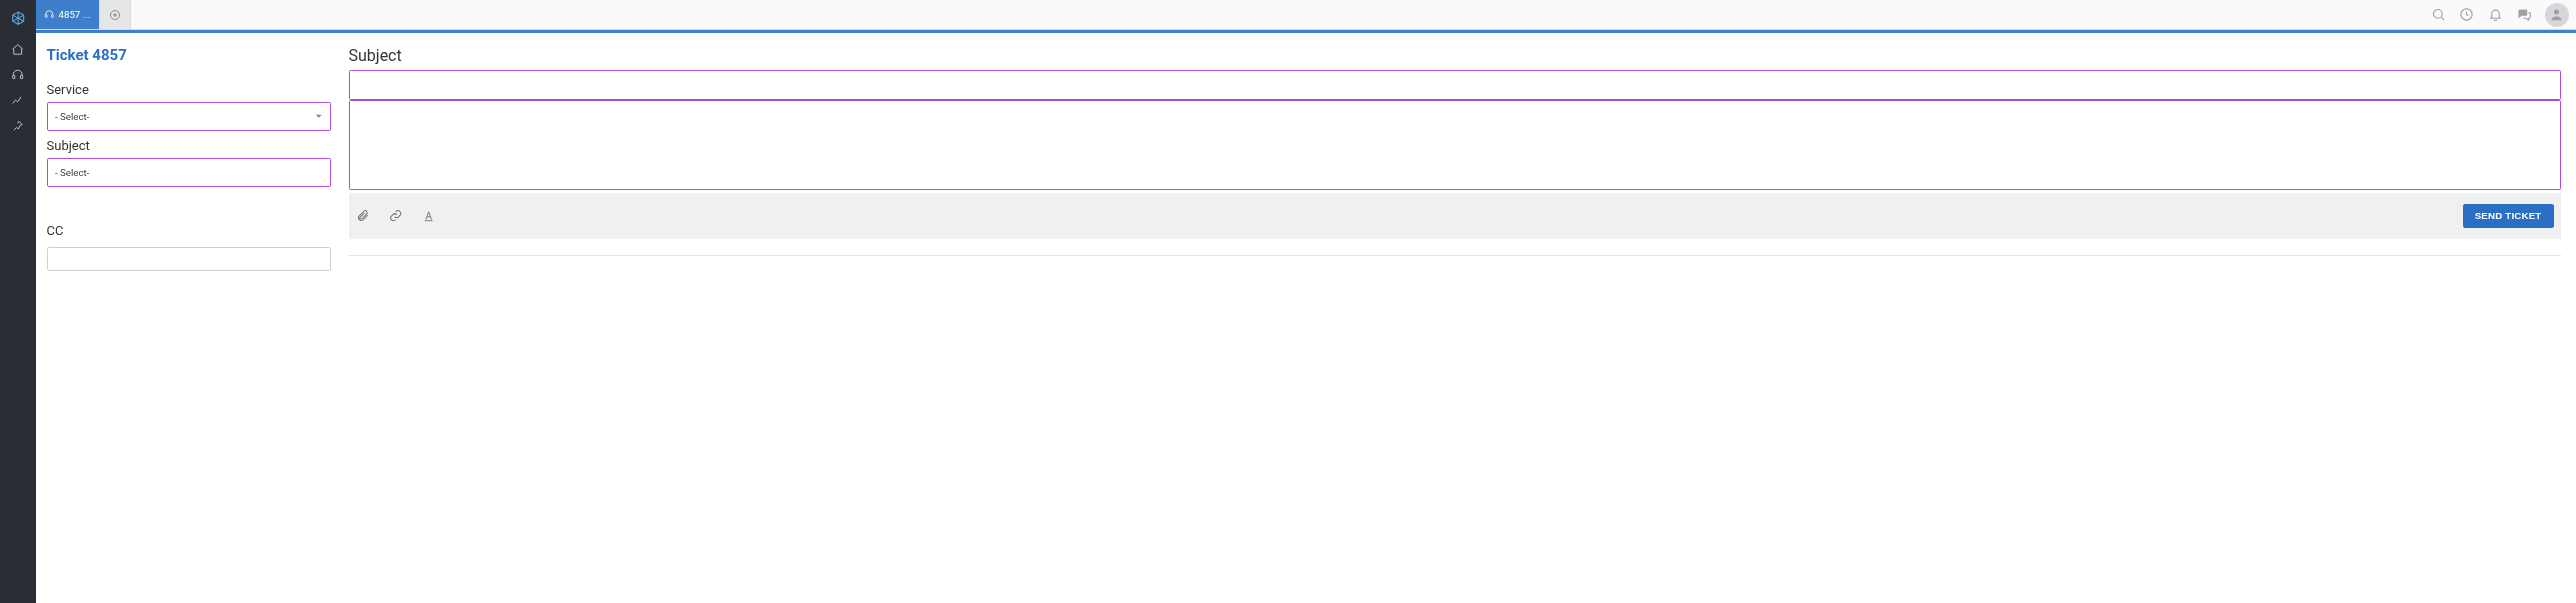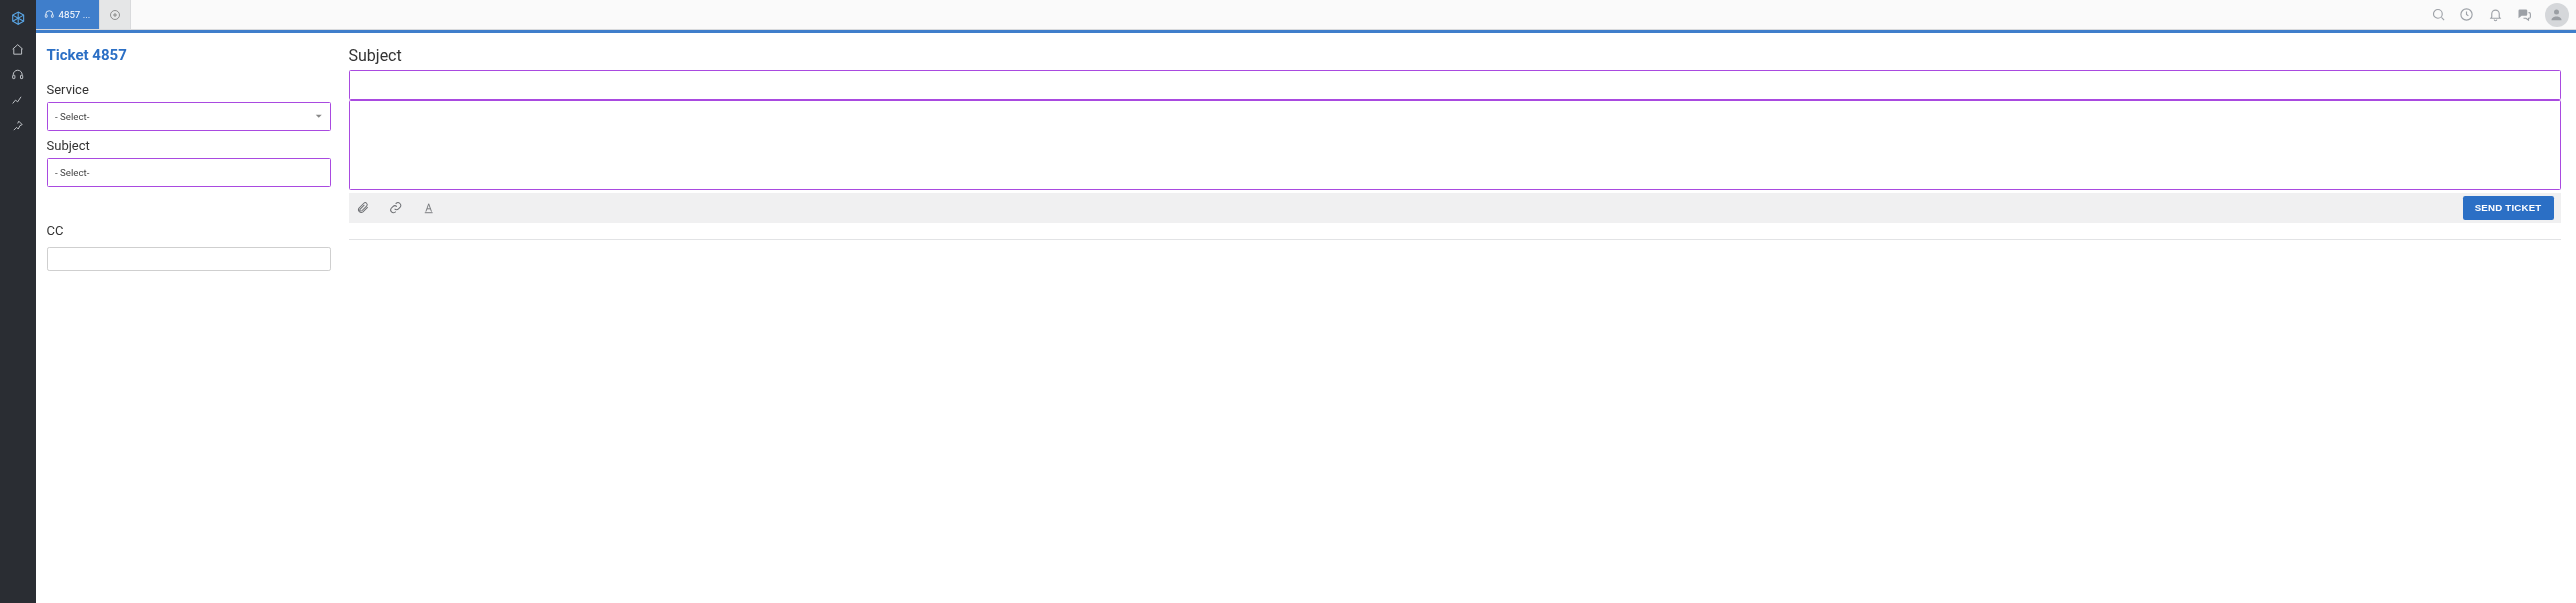--- a/index.html
+++ b/index.html
@@ -182,21 +182,21 @@
     border: 1.5px solid #a94ae0;
     border-radius: 1.5px;
     background: #fff;
     resize: none;
     padding: 6px;
     font-size: 10.5px;
     font-family: inherit;
   }
   .msg-toolbar {
     background: #f0f0f1;
-    height: 30px;
+    height: 46px;
     display: flex;
     align-items: center;
     padding: 0 7.5px;
     gap: 19.4px;
   }
   .tb-icon { color:#6d6f73; cursor:pointer; display:flex; align-items:center; }
   .tb-icon svg { width:13.4px; height:13.4px; }
   .send-btn {
     margin-left: auto;
     background: #2b6fc5;

